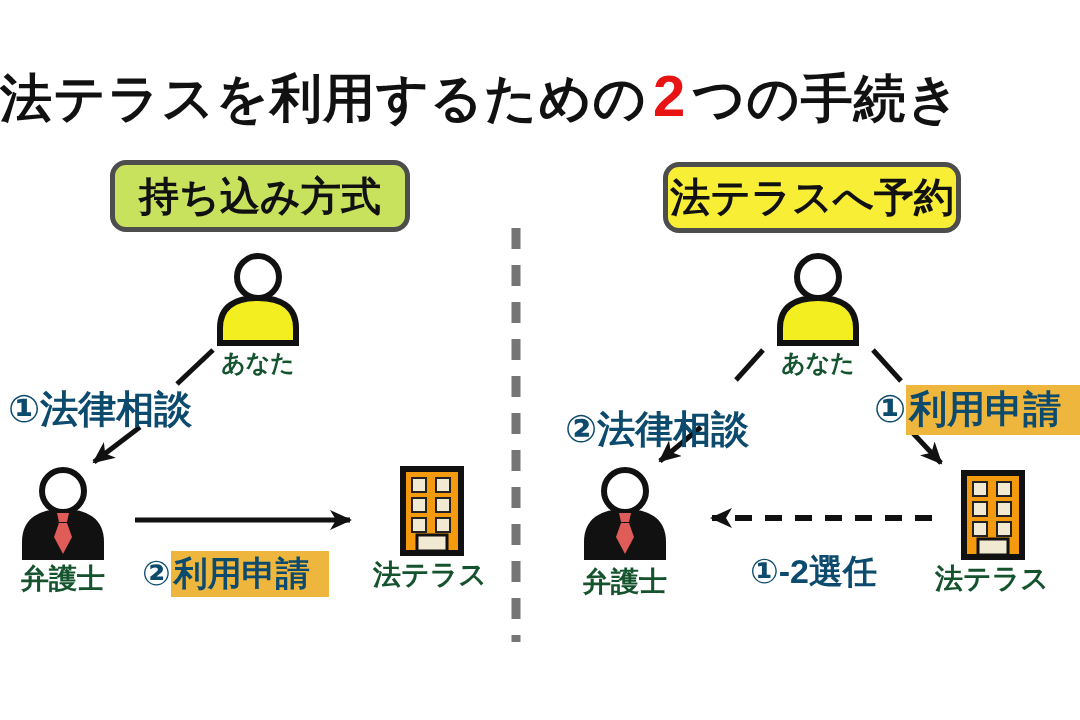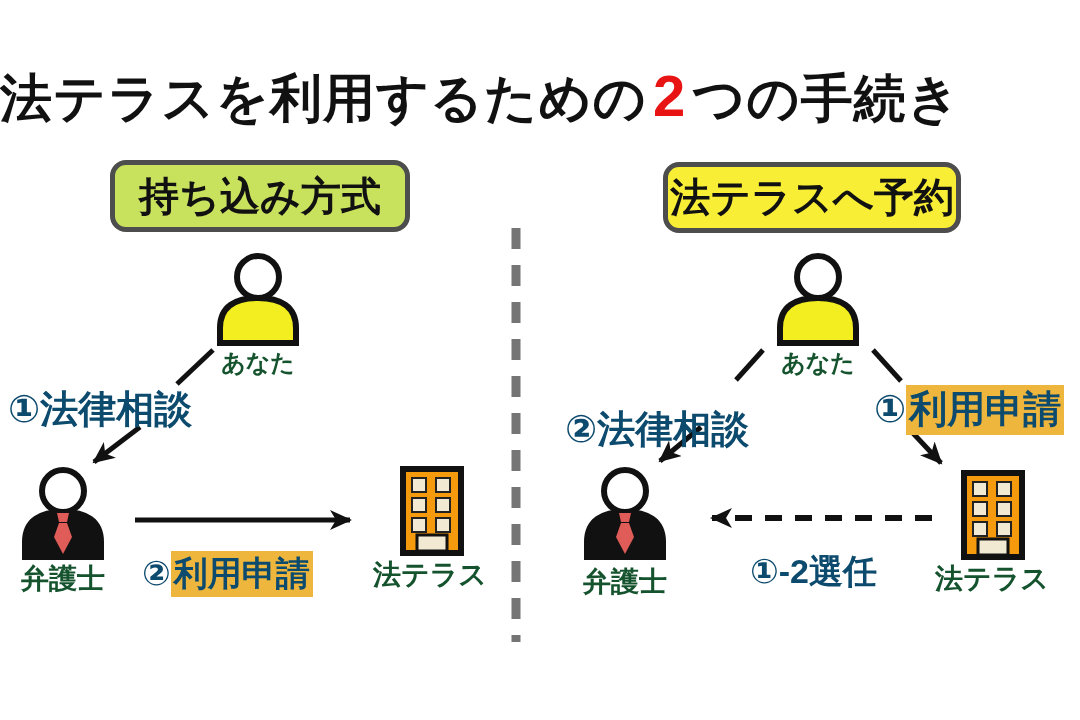--- a/index.html
+++ b/index.html
@@ -30,21 +30,21 @@
   }
   .lbl-sm{font-size:24px;}
   .lbl-md{font-size:28px;text-align:right;}
   
   .step{
     font-size:38px;font-weight:bold;color:#0c4a6e;white-space:nowrap;
   }
   .step-big{font-size:34px;}
   .hl{
     background:var(--label_highlight_amber,#eeb63c);
-    padding:3px 3px 5px 3px;
+    padding:3px 19px 5px 3px;
   }
   #arrows{left:0;top:0;}
 </style>
 </head>
 <body>
 
 <div id="canvas">
 
   <div id="title" class="abs">
     <span>法テラスを利用するための</span><span class="num">2</span><span>つの手続き</span>

